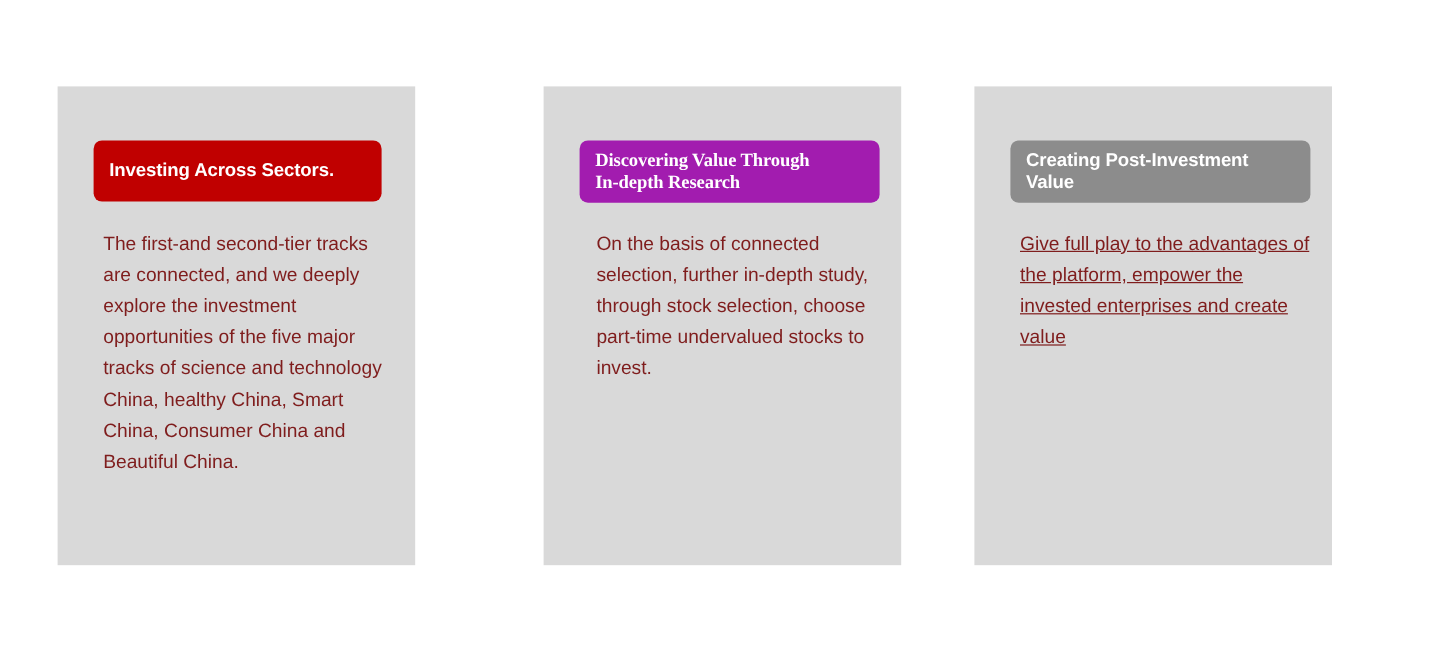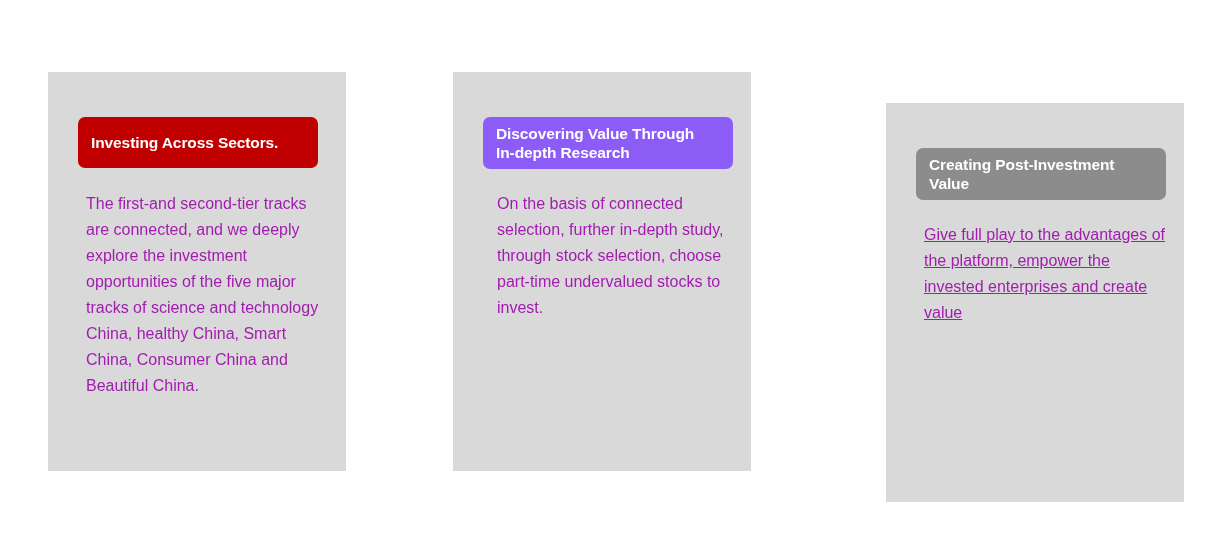--- a/index.html
+++ b/index.html
@@ -22,21 +22,21 @@
   .card {
     position: absolute;
     top: 72px;
     width: 298px;
     height: 399px;
     background: #d9d9d9;
   }
 
   .card-1 { left: 48px; }
   .card-2 { left: 453px; }
-  .card-3 { left: 886px; margin-top: 31px; }
+  .card-3 { left: 812px; }
 
   .card-header {
     position: absolute;
     top: 45px;
     left: 30px;
     width: 240px;
     min-height: 51px;
     border-radius: 7px;
     display: flex;
     align-items: center;
@@ -55,21 +55,21 @@
     line-height: 19px;
     letter-spacing: -0.1px;
     white-space: pre-line;
   }
 
   .card-body {
     position: absolute;
     top: 119px;
     left: 38px;
     right: 20px;
-    color: #a21caf;
+    color: #7f1d1d;
     font-size: 16px;
     line-height: 26px;
     white-space: pre-line;
   }
 
   .card-2 .card-body { left: 44px; right: 22px; }
   .card-3 .card-body { left: 38px; right: 18px; text-decoration: underline; }
 </style>
 </head>
 <body>
@@ -77,21 +77,21 @@
 <div id="board">
 
   <div class="card card-1">
     <div class="card-header" style="background:#c00000;">
       <span class="card-header-title">Investing Across Sectors.</span>
     </div>
     <div class="card-body">The first-and second-tier tracks are connected, and we deeply explore the investment opportunities of the five major tracks of science and technology China, healthy China, Smart China, Consumer China and Beautiful China.</div>
   </div>
 
   <div class="card card-2">
-    <div class="card-header" style="background:#8b5cf6;">
+    <div class="card-header" style="background:#a21caf;font-family:Liberation Serif, serif;">
       <span class="card-header-title">Discovering Value Through
 In-depth Research</span>
     </div>
     <div class="card-body">On the basis of connected selection, further in-depth study, through stock selection, choose part-time undervalued stocks to invest.</div>
   </div>
 
   <div class="card card-3">
     <div class="card-header" style="background:#8c8c8c;">
       <span class="card-header-title">Creating Post-Investment
 Value</span>

